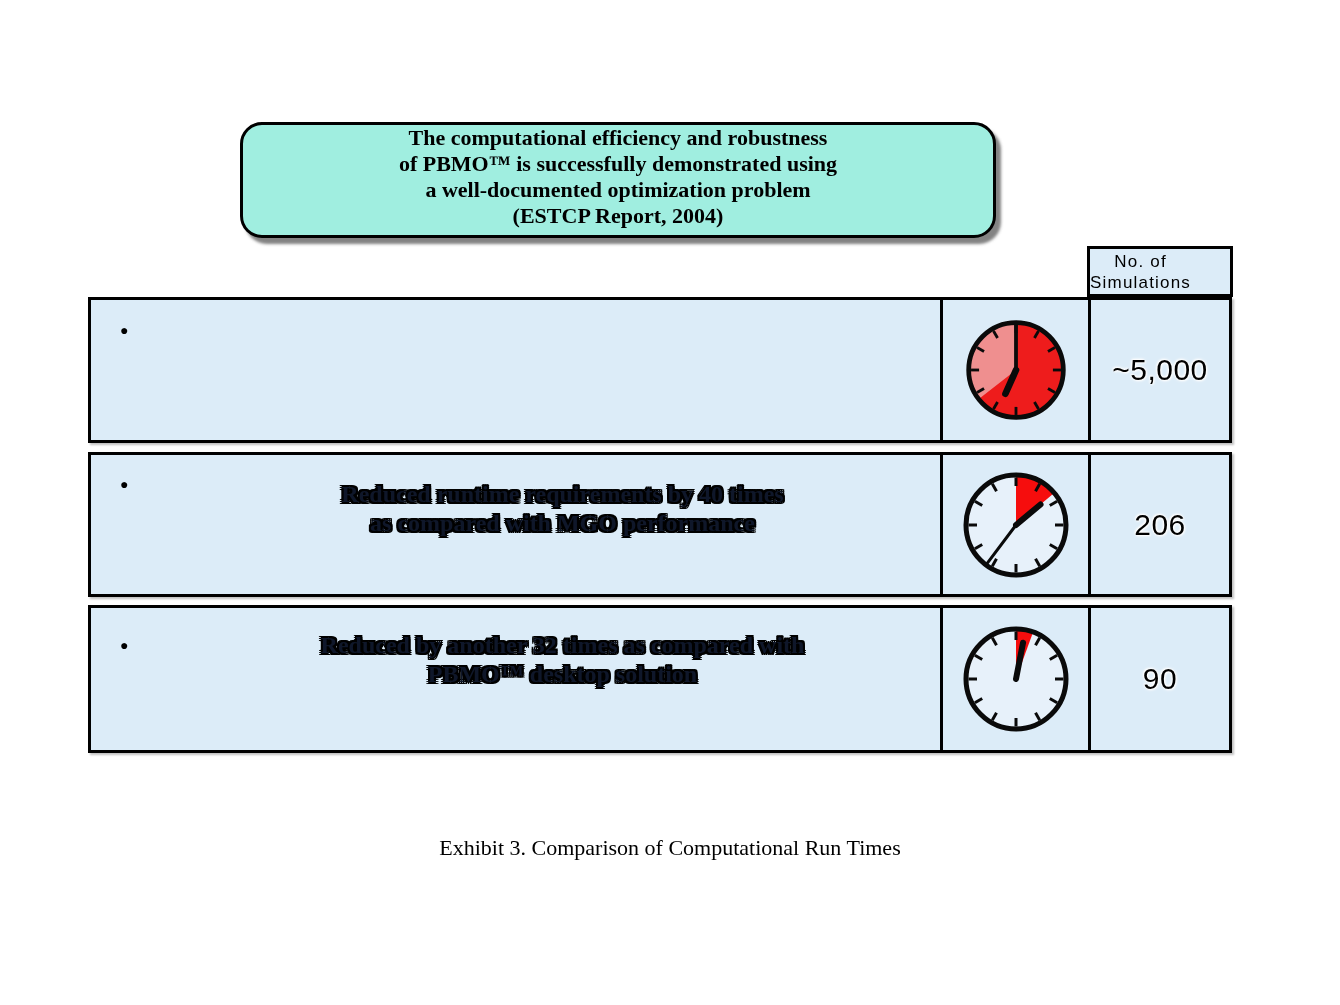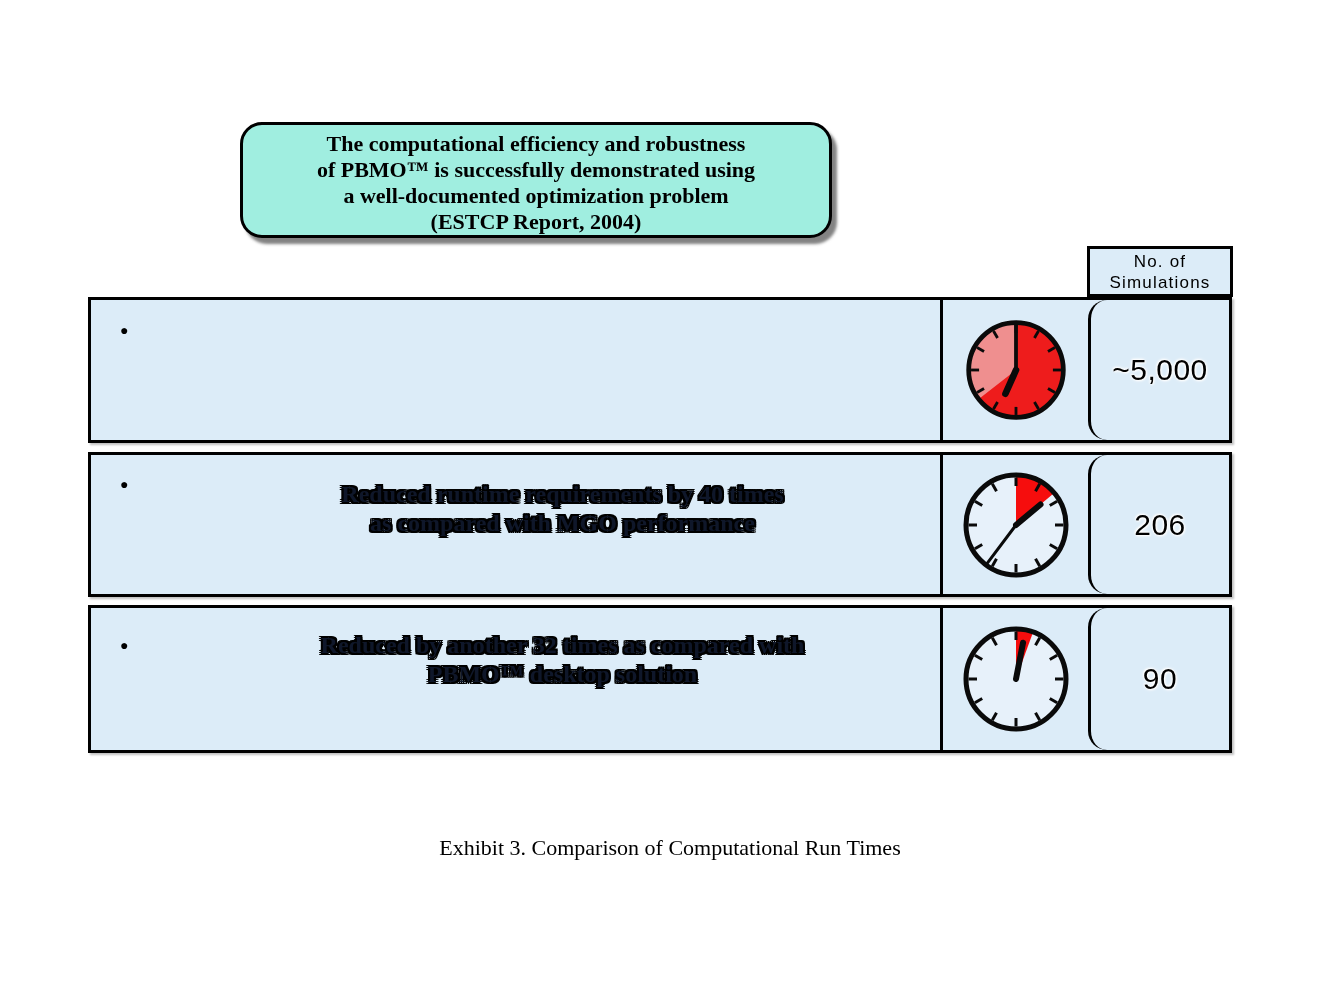--- a/index.html
+++ b/index.html
@@ -9,45 +9,45 @@
     background:#ffffff;
     overflow:hidden;
     font-family:"Liberation Serif", serif;
     color:#000;
   }
 
   
   .title-box{
     position:absolute;
     left:240px; top:122px;
-    width:592px; height:116px;
+    width:756px; height:116px;
     background:#a0eee0;
     border:3px solid #000;
     border-radius:22px;
     box-shadow:5px 6px 3px rgba(90,90,90,0.75);
-    display:flex; align-items:flex-end; justify-content:center;
+    display:flex; align-items:flex-start; justify-content:center;
     box-sizing:border-box;
   }
   .title-box .title-text{
     font-weight:bold;
     font-size:22px;
     line-height:26px;
     text-align:center;
     white-space:pre-line;
   }
 
   
   .sim-header{
     position:absolute;
     left:1087px; top:246px;
     width:146px; height:51px;
     background:#dcecf8;
     border:3px solid #000;
     box-sizing:border-box;
-    display:flex; align-items:center; justify-content:center;
+    display:flex; align-items:center; justify-content:flex-start;
   }
   .sim-header .sim-header-text{
     font-family:"Liberation Sans", sans-serif;
     font-size:17px;
     line-height:21px;
     letter-spacing:1.2px;
     text-align:center;
     white-space:pre-line;
   }
 
@@ -120,21 +120,21 @@
   }
   .clock{display:block;}
   .row1 .clock{width:106px;height:106px;}
   .row2 .clock{width:112px;height:112px;}
   .row3 .clock{width:112px;height:112px;}
 
   .num-cell{
     flex:1;
     border-left:3px solid #000;
     box-sizing:border-box;
-    display:flex; align-items:center; justify-content:center;border-radius:19px;
+    display:flex; align-items:center; justify-content:center;
   }
   .num-cell .sim-count{
     font-family:"Liberation Sans", sans-serif;
     font-size:30px;
     letter-spacing:0.5px;
     text-shadow:0 0 2px #fff, 0 0 4px #fff, 1px 1px 2px #fff, -1px -1px 2px #fff;
   }
 
   
   .caption{

